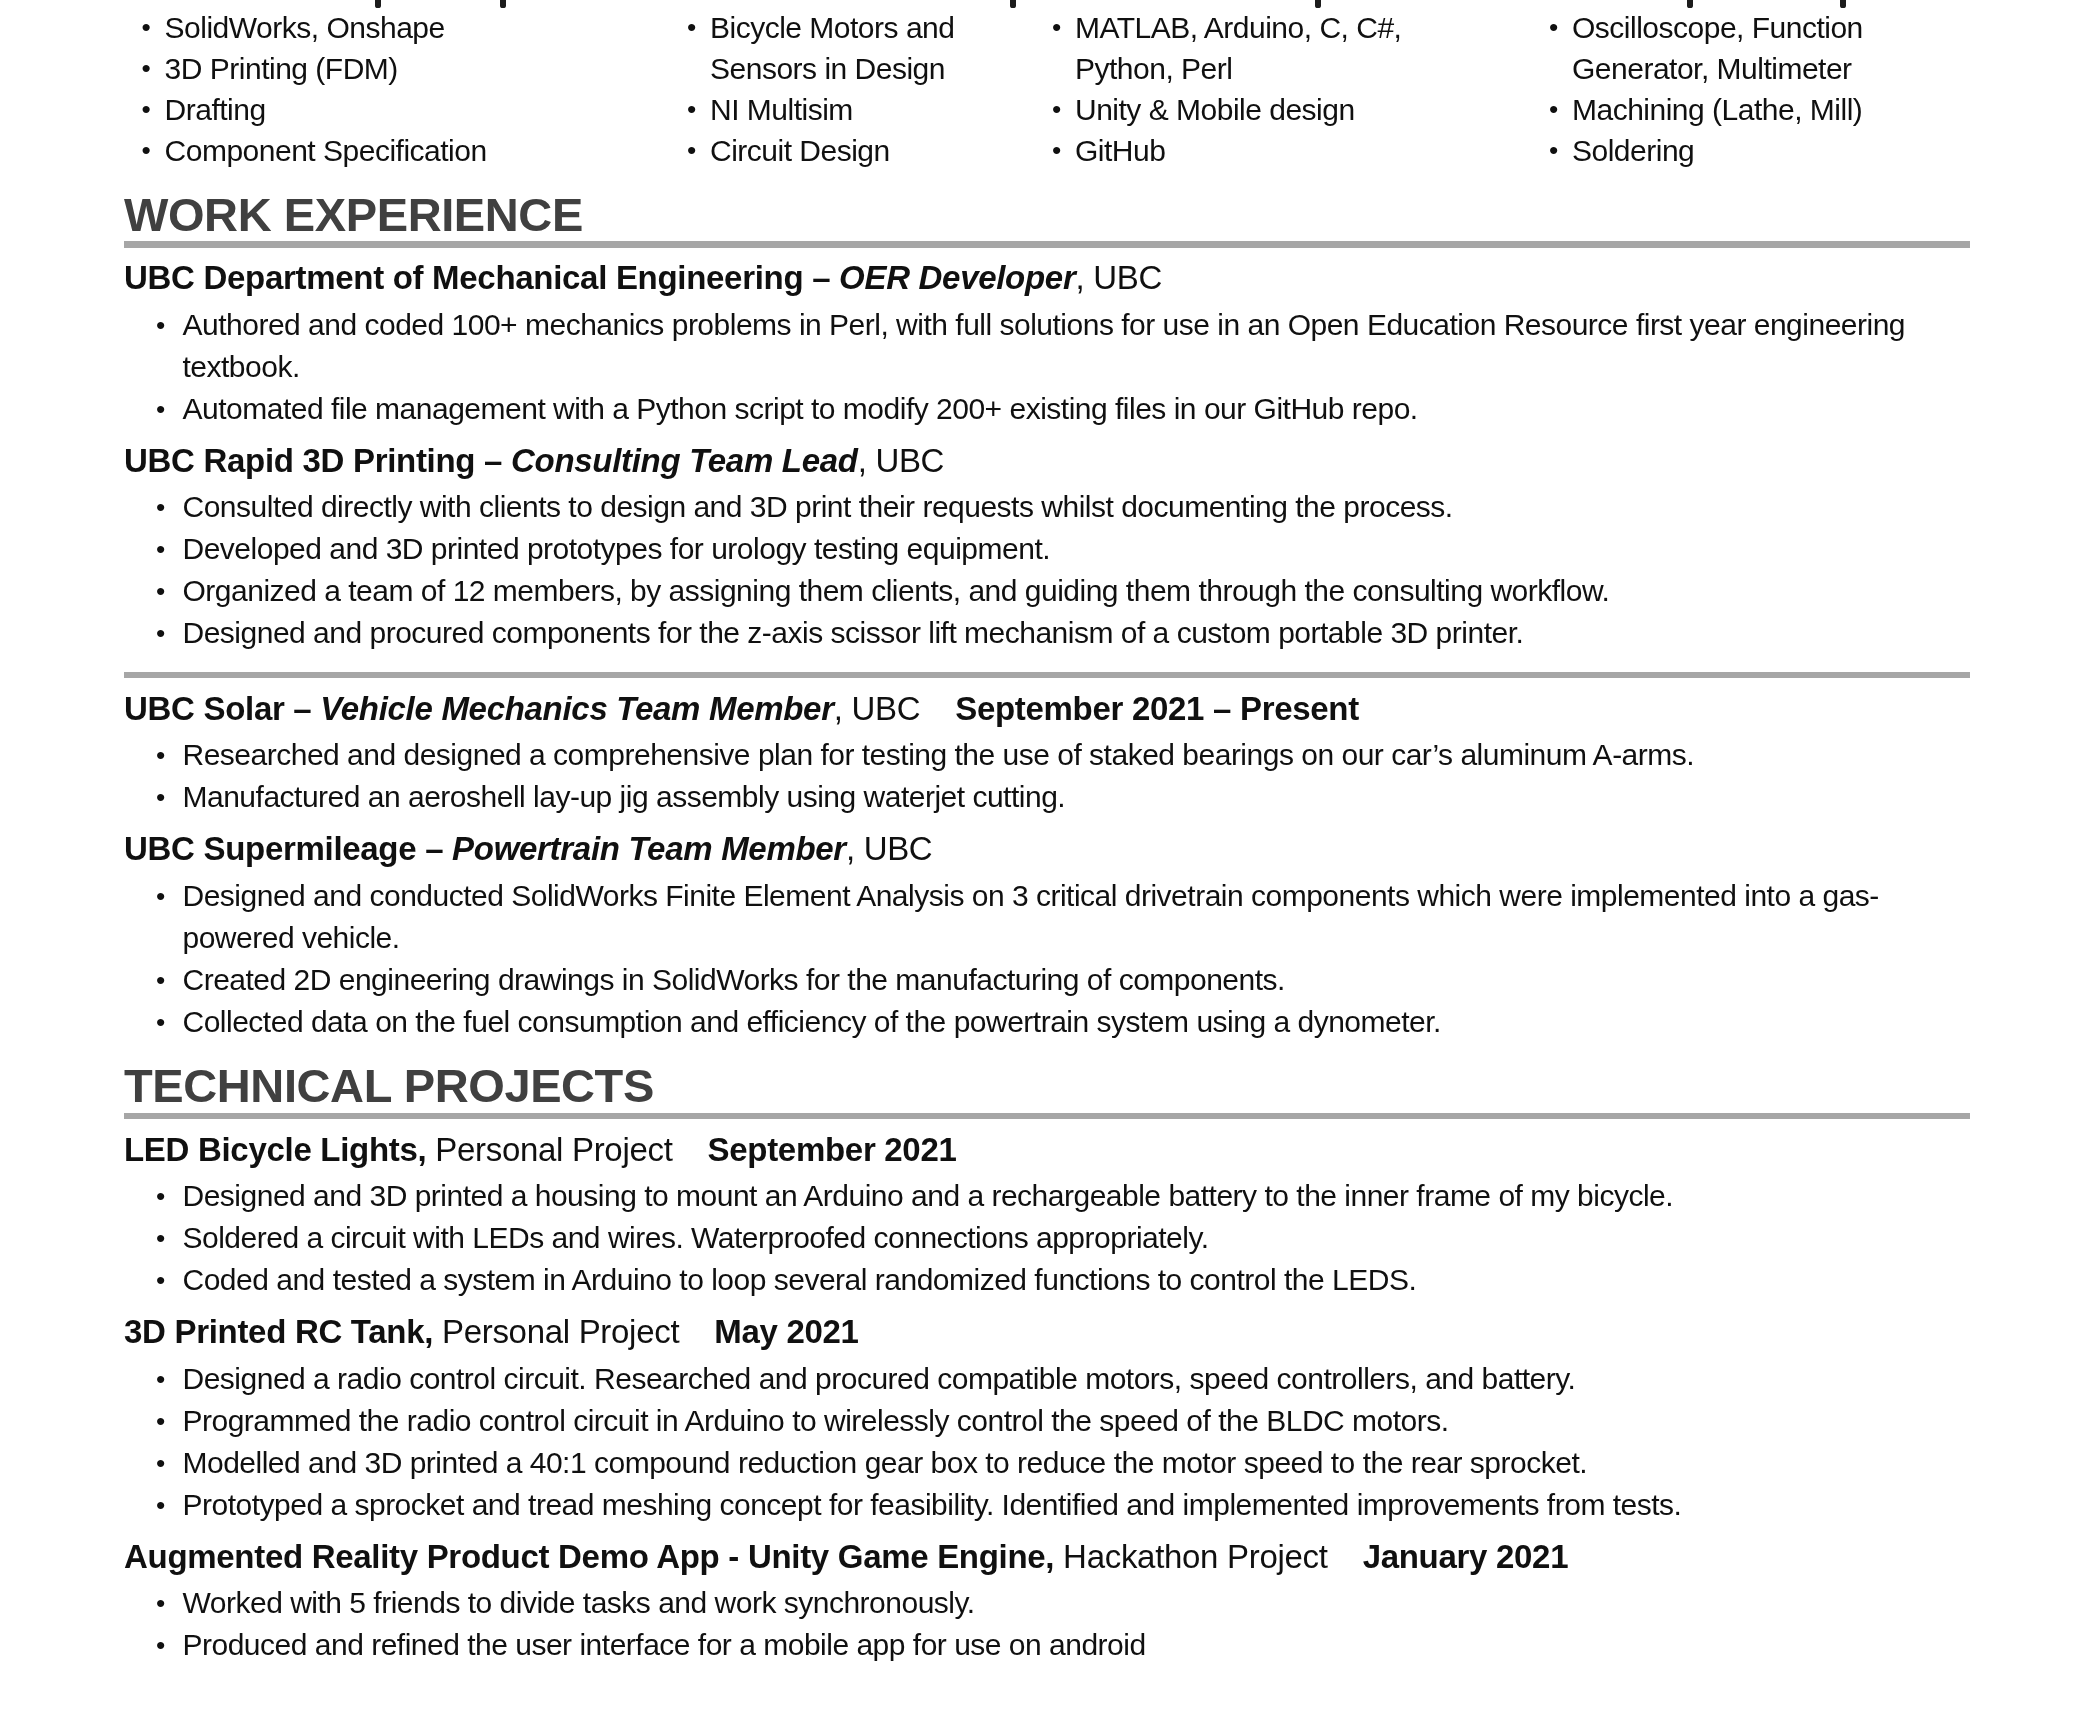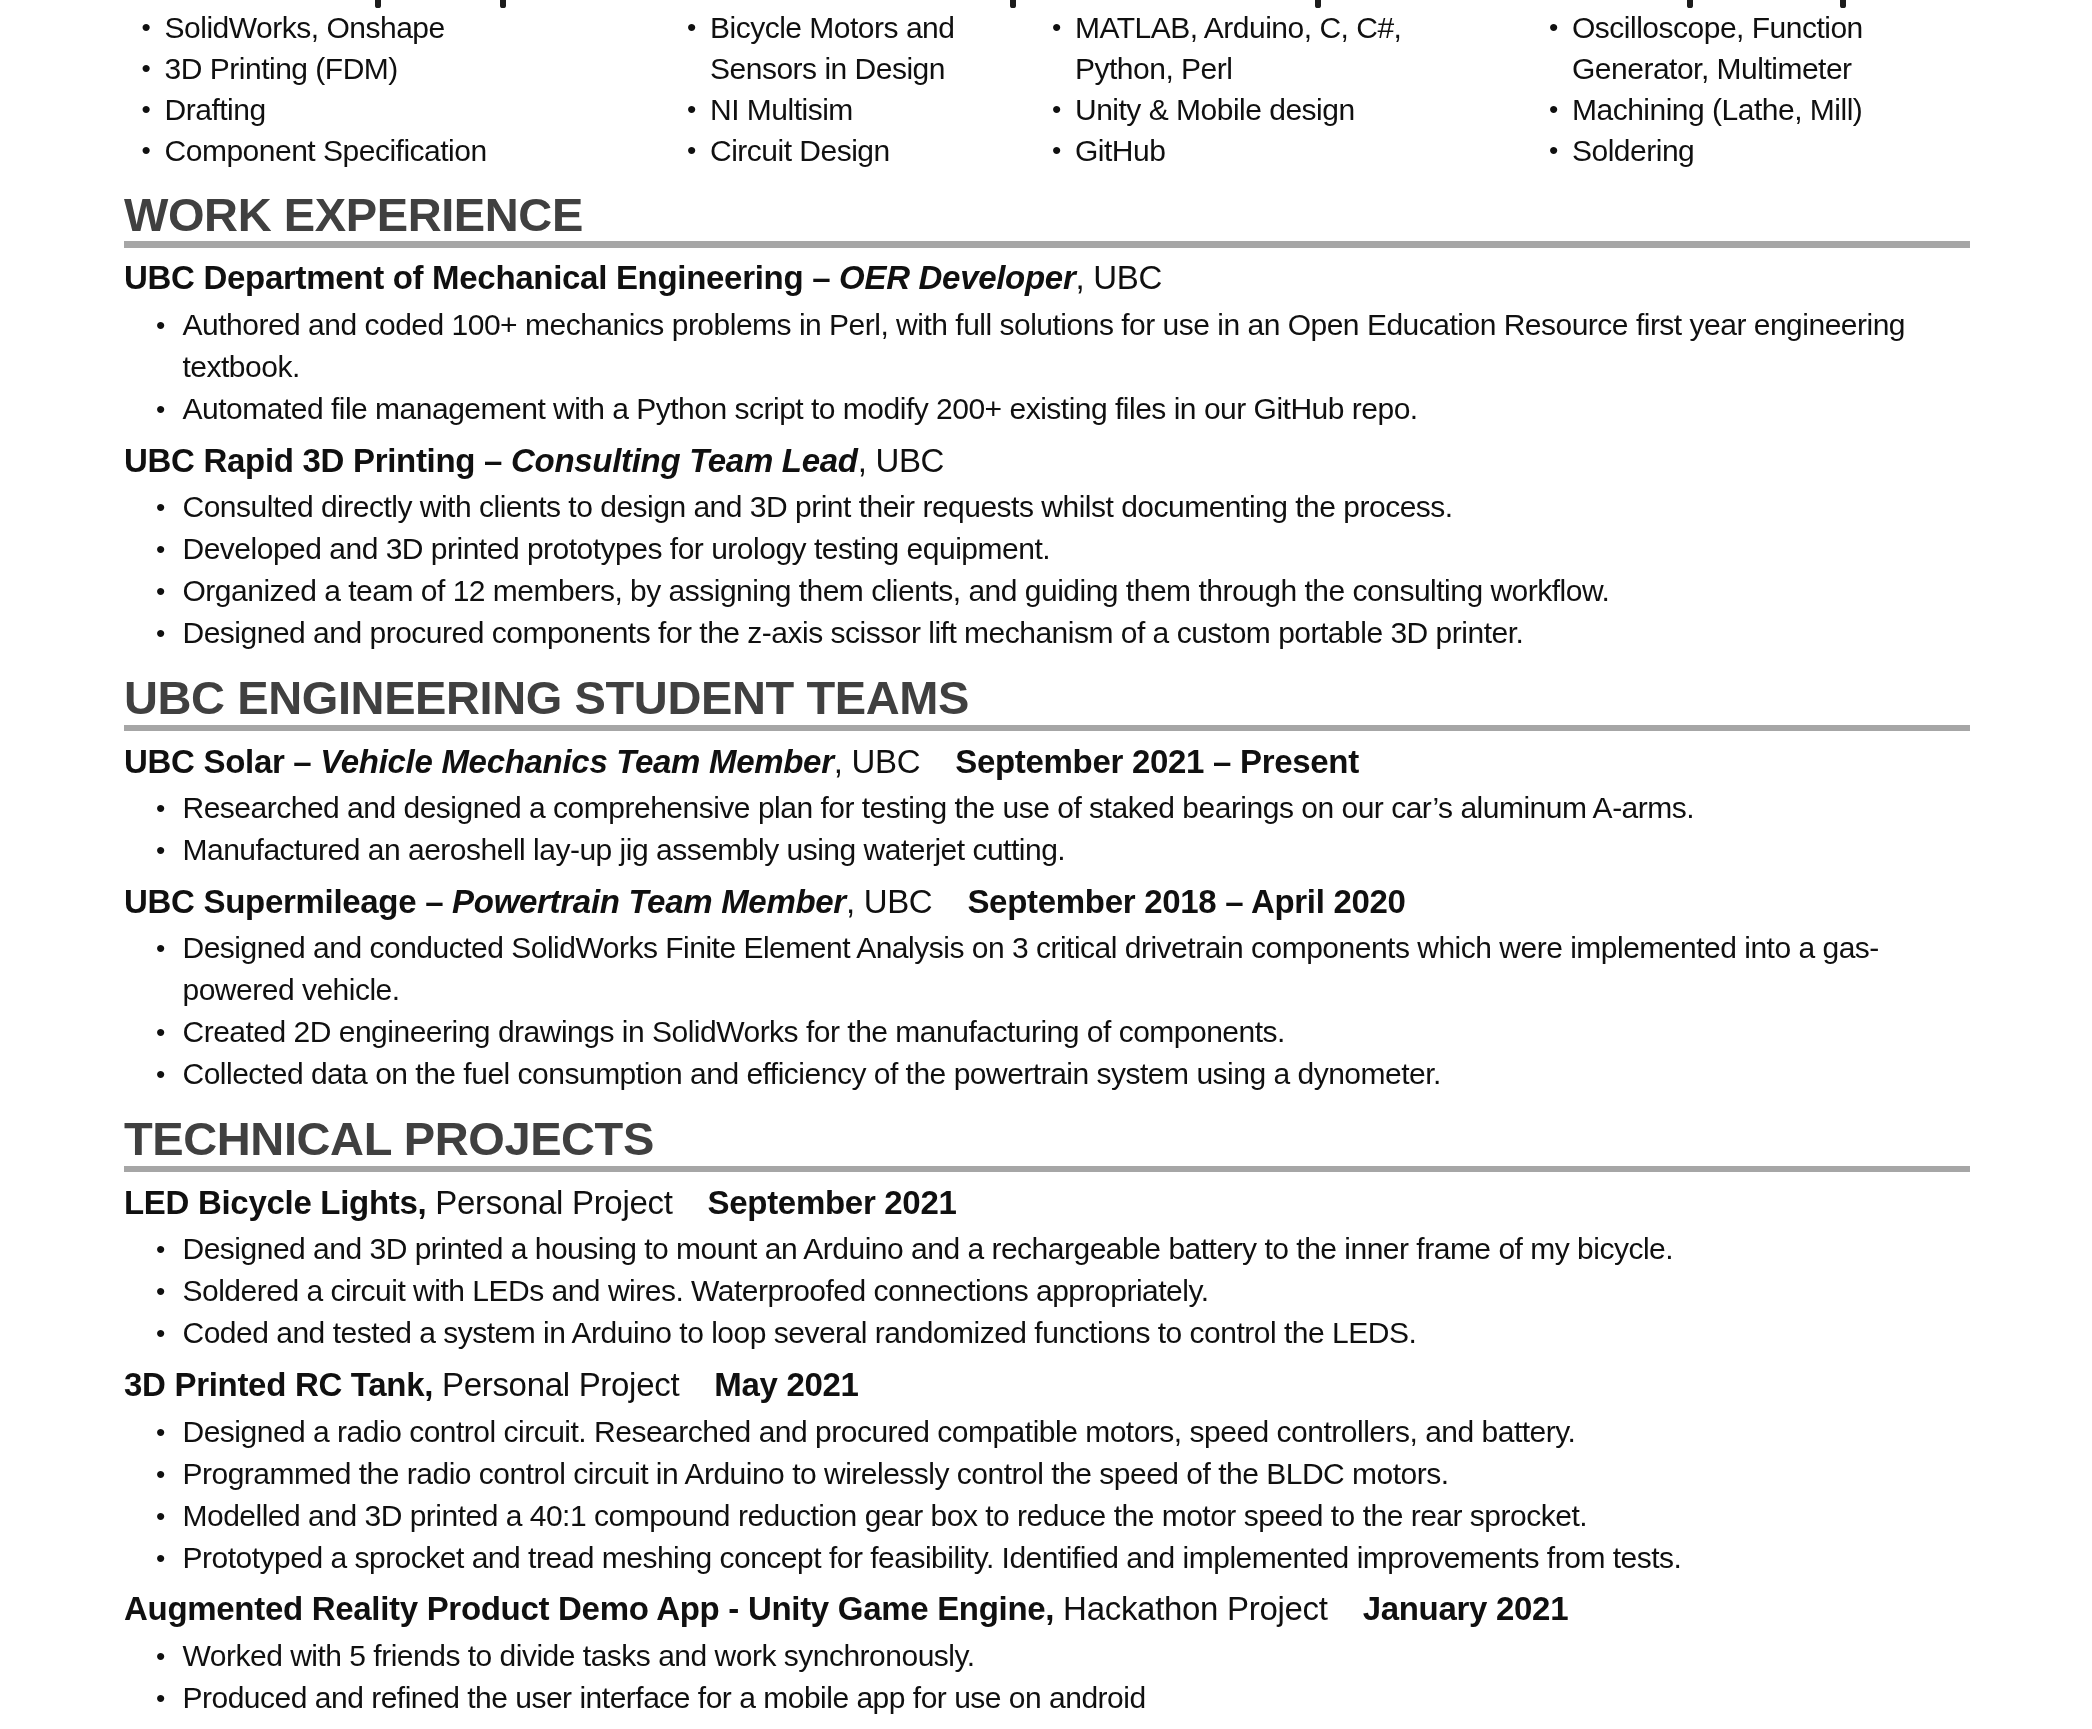--- a/index.html
+++ b/index.html
@@ -197,39 +197,37 @@
               <span class="marker">•</span>
               <span class="txt">Organized a team of 12 members, by assigning them clients, and guiding them through the consulting workflow.</span>
             </div>
             <div class="bullet-item">
               <span class="marker">•</span>
               <span class="txt">Designed and procured components for the z-axis scissor lift mechanism of a custom portable 3D printer.</span>
             </div>
           </div>
         </div>
         <div class="section">
-          <h2 class="section-heading">UBC ENGINEERING STUDENT TEAMS</h2>
           <div class="rule"></div>
           <div class="entry-header">
             <span class="entry-title"><span class="seg-b">UBC Solar – </span><span class="seg-bi">Vehicle Mechanics Team Member</span><span class="seg-r">, UBC</span></span>
             <span class="entry-date">September 2021 – Present</span>
           </div>
           <div class="bullets">
             <div class="bullet-item">
               <span class="marker">•</span>
               <span class="txt">Researched and designed a comprehensive plan for testing the use of staked bearings on our car’s aluminum A-arms.</span>
             </div>
             <div class="bullet-item">
               <span class="marker">•</span>
               <span class="txt">Manufactured an aeroshell lay-up jig assembly using waterjet cutting.</span>
             </div>
           </div>
           <div class="entry-header">
             <span class="entry-title"><span class="seg-b">UBC Supermileage – </span><span class="seg-bi">Powertrain Team Member</span><span class="seg-r">, UBC</span></span>
-            <span class="entry-date">September 2018 – April 2020</span>
           </div>
           <div class="bullets">
             <div class="bullet-item">
               <span class="marker">•</span>
               <span class="txt">Designed and conducted SolidWorks Finite Element Analysis on 3 critical drivetrain components which were implemented into a gas-powered vehicle.</span>
             </div>
             <div class="bullet-item">
               <span class="marker">•</span>
               <span class="txt">Created 2D engineering drawings in SolidWorks for the manufacturing of components.</span>
             </div>

